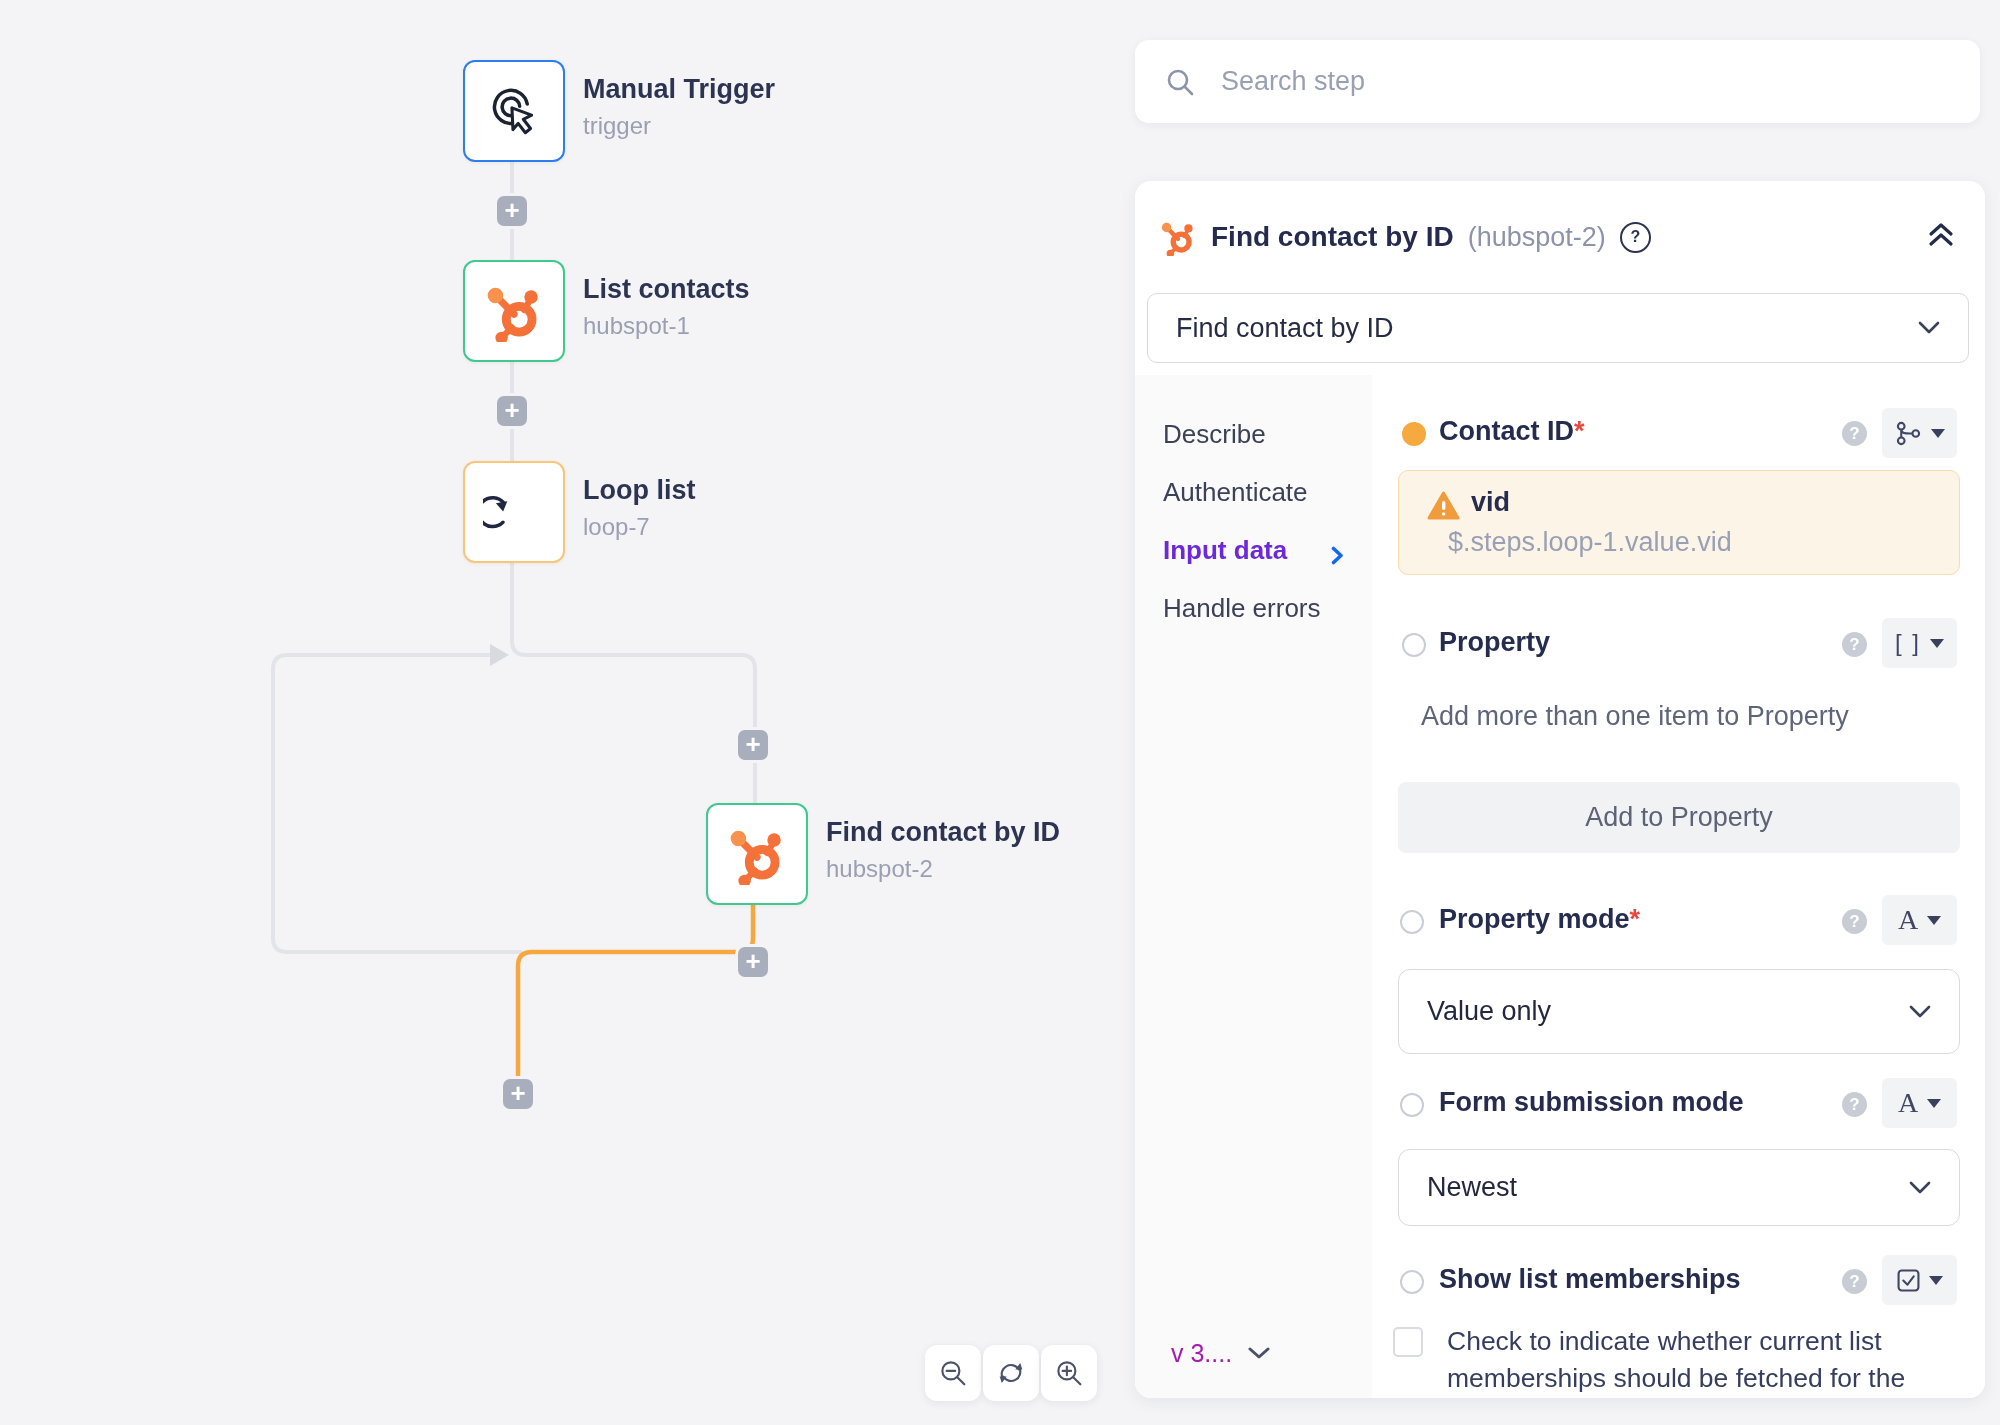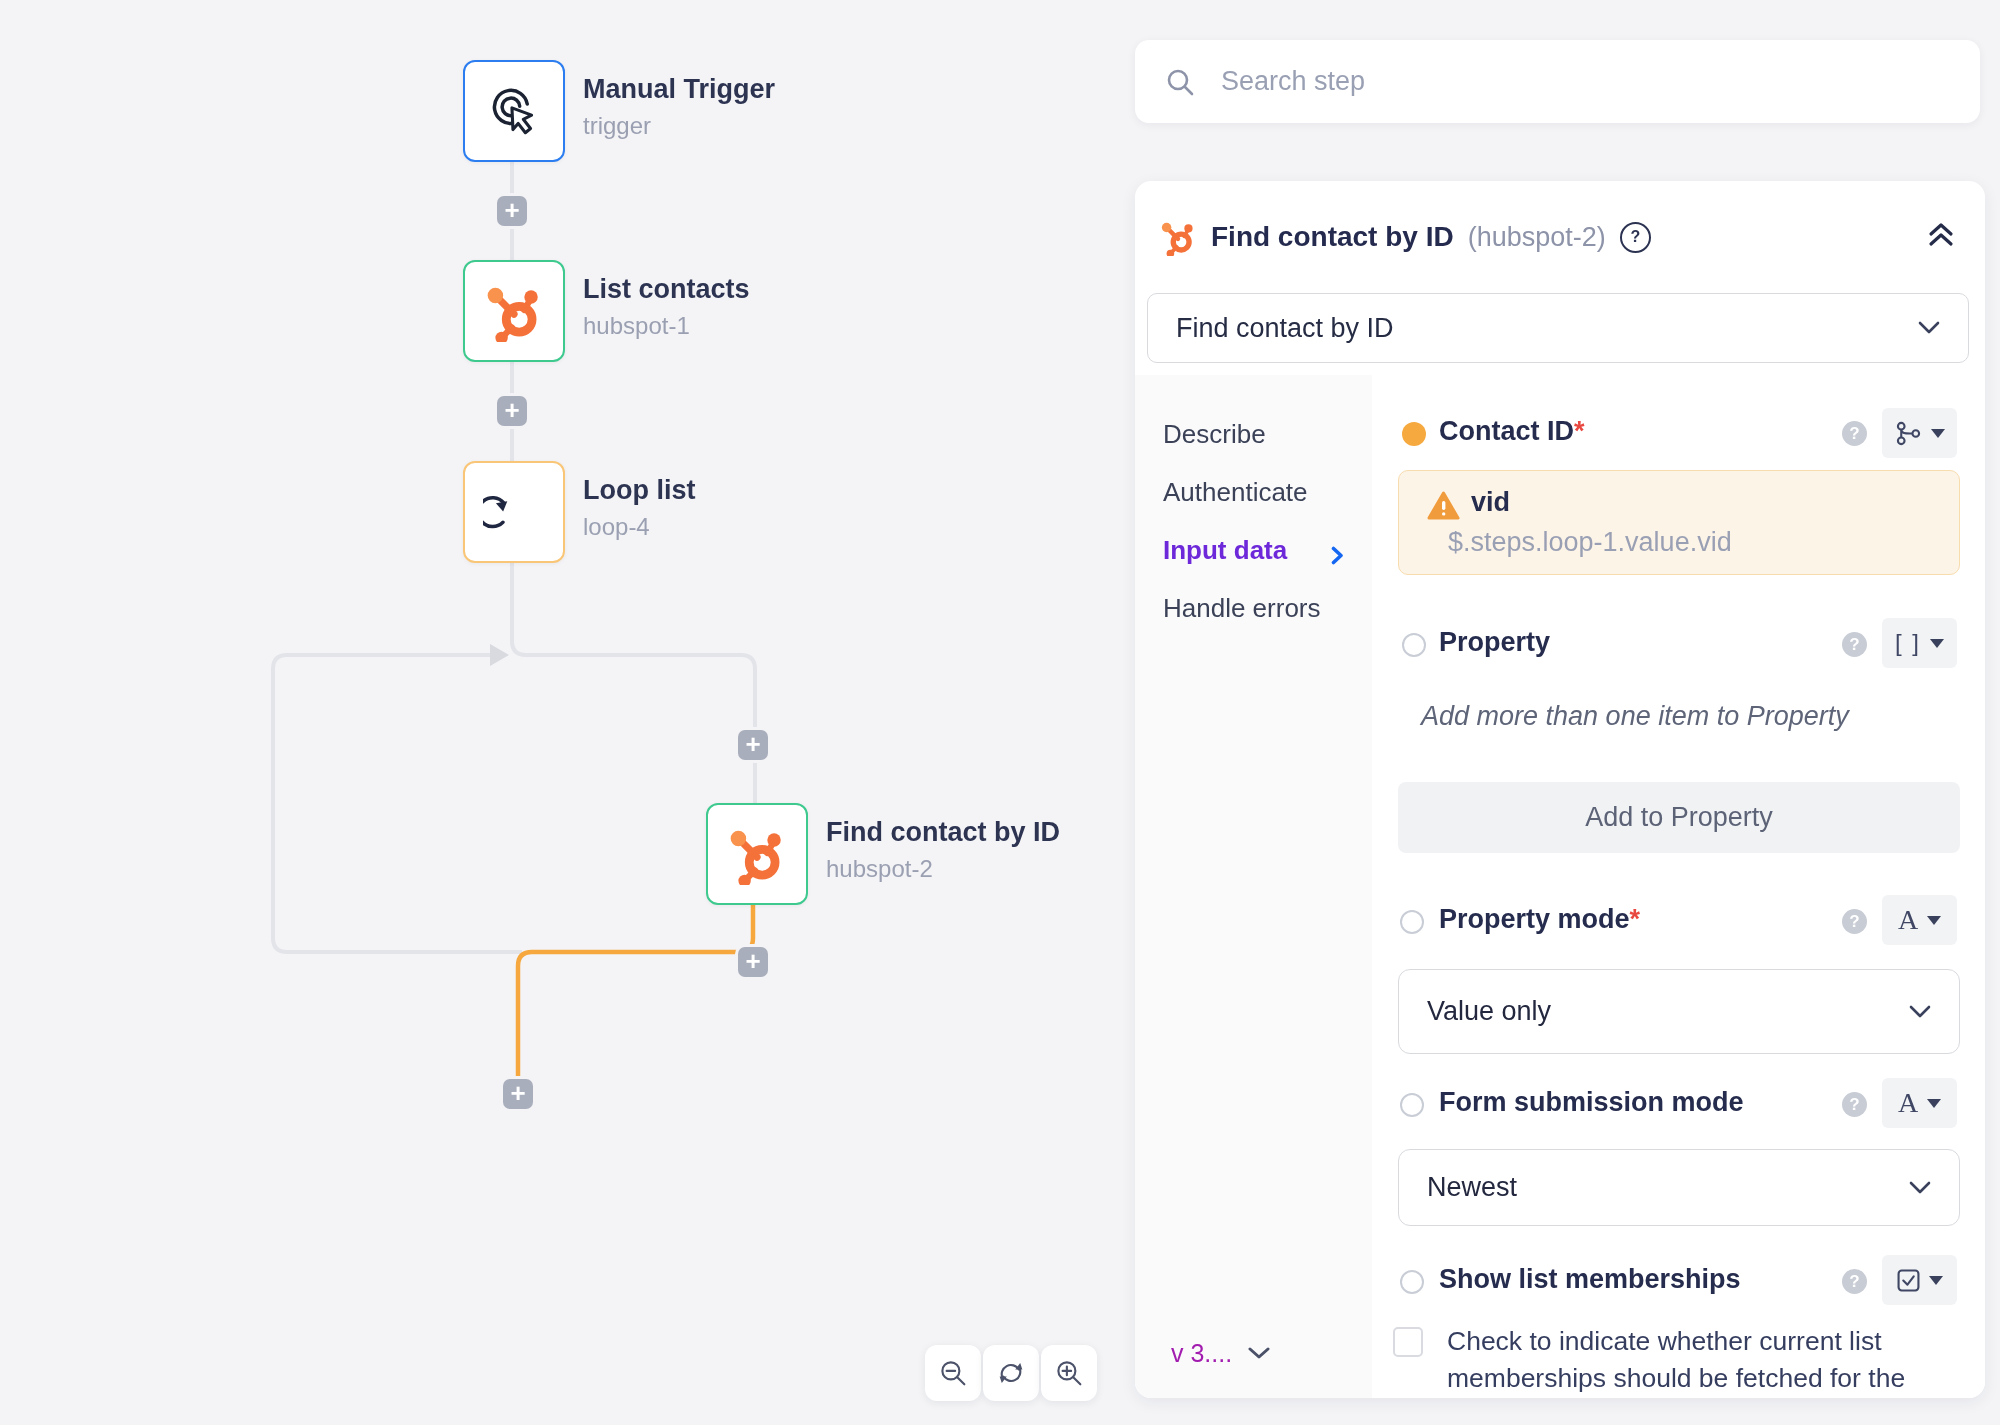--- a/index.html
+++ b/index.html
@@ -94,21 +94,21 @@
   .caret{width:0;height:0;border-left:7px solid transparent;border-right:7px solid transparent;border-top:9px solid #3a415c;}
   .glyph-br{font-size:24px;color:#3f4764;letter-spacing:2px;}
   .glyph-a{font-family:"Liberation Serif", serif;font-size:28px;color:#3f4764;}
   .vid-box{
     position:absolute;left:26px;top:95px;width:562px;height:105px;box-sizing:border-box;
     background:#fdf4e8;border:1.5px solid #f7dcae;border-radius:10px;
   }
   .vid-name{position:absolute;left:72px;top:16px;font-size:27px;font-weight:700;color:#252c4e;}
   .vid-path{position:absolute;left:49px;top:56px;font-size:27px;color:#9aa0b4;}
   .warn{position:absolute;left:28px;top:20px;}
-  .helper-text{position:absolute;left:49px;top:326px;font-size:27px;color:#5e6579;font-style:italic;}
+  .helper-text{position:absolute;left:49px;top:326px;font-size:27px;color:#5e6579;}
   .ghost-btn{
     position:absolute;left:26px;top:407px;width:562px;height:71px;background:#f1f2f4;border-radius:8px;
     display:flex;align-items:center;justify-content:center;font-size:27px;color:#5c6377;cursor:pointer;
   }
   .select{
     position:absolute;left:26px;width:562px;box-sizing:border-box;border:1.5px solid #d8dade;border-radius:12px;
     display:flex;align-items:center;padding:0 28px;cursor:pointer;background:#fff;
   }
   .select .val{font-size:27px;color:#23283f;}
   .select svg{margin-left:auto;}
@@ -154,21 +154,21 @@
 <div class="node-title" style="left:583px;top:274px;">List contacts</div>
 <div class="node-sub" style="left:583px;top:312px;">hubspot-1</div>
 
 <div class="node loop" style="left:463px;top:461px;">
   <svg width="62" height="62" viewBox="0 0 60 60">
     <path d="M19.3 40 A14 14 0 1 1 20.1 21.1" stroke="#202741" stroke-width="3.4" fill="none" stroke-linecap="round"></path>
     <polygon points="12.5,21.5 23.5,19.5 19.5,29.5" fill="#202741"></polygon>
   </svg>
 </div>
 <div class="node-title" style="left:583px;top:475px;">Loop list</div>
-<div class="node-sub" style="left:583px;top:513px;">loop-4</div>
+<div class="node-sub" style="left:583px;top:513px;">loop-7</div>
 
 <div class="node green" style="left:706px;top:803px;">
   <svg width="62" height="62" viewBox="0 0 60 60">
     <line x1="30" y1="33" x2="14" y2="17" stroke="#f4713a" stroke-width="7" stroke-linecap="round"></line>
     <circle cx="12" cy="15" r="7.5" fill="#f8924d"></circle>
     <line x1="40" y1="29" x2="45" y2="20" stroke="#f4713a" stroke-width="6" stroke-linecap="round"></line>
     <circle cx="46.5" cy="16.5" r="6.5" fill="#f4713a"></circle>
     <line x1="28" y1="46" x2="20" y2="54" stroke="#f4713a" stroke-width="6" stroke-linecap="round"></line>
     <circle cx="18" cy="56" r="6" fill="#f4713a"></circle>
     <circle cx="35" cy="38" r="12.5" fill="none" stroke="#f4713a" stroke-width="8.5"></circle>

